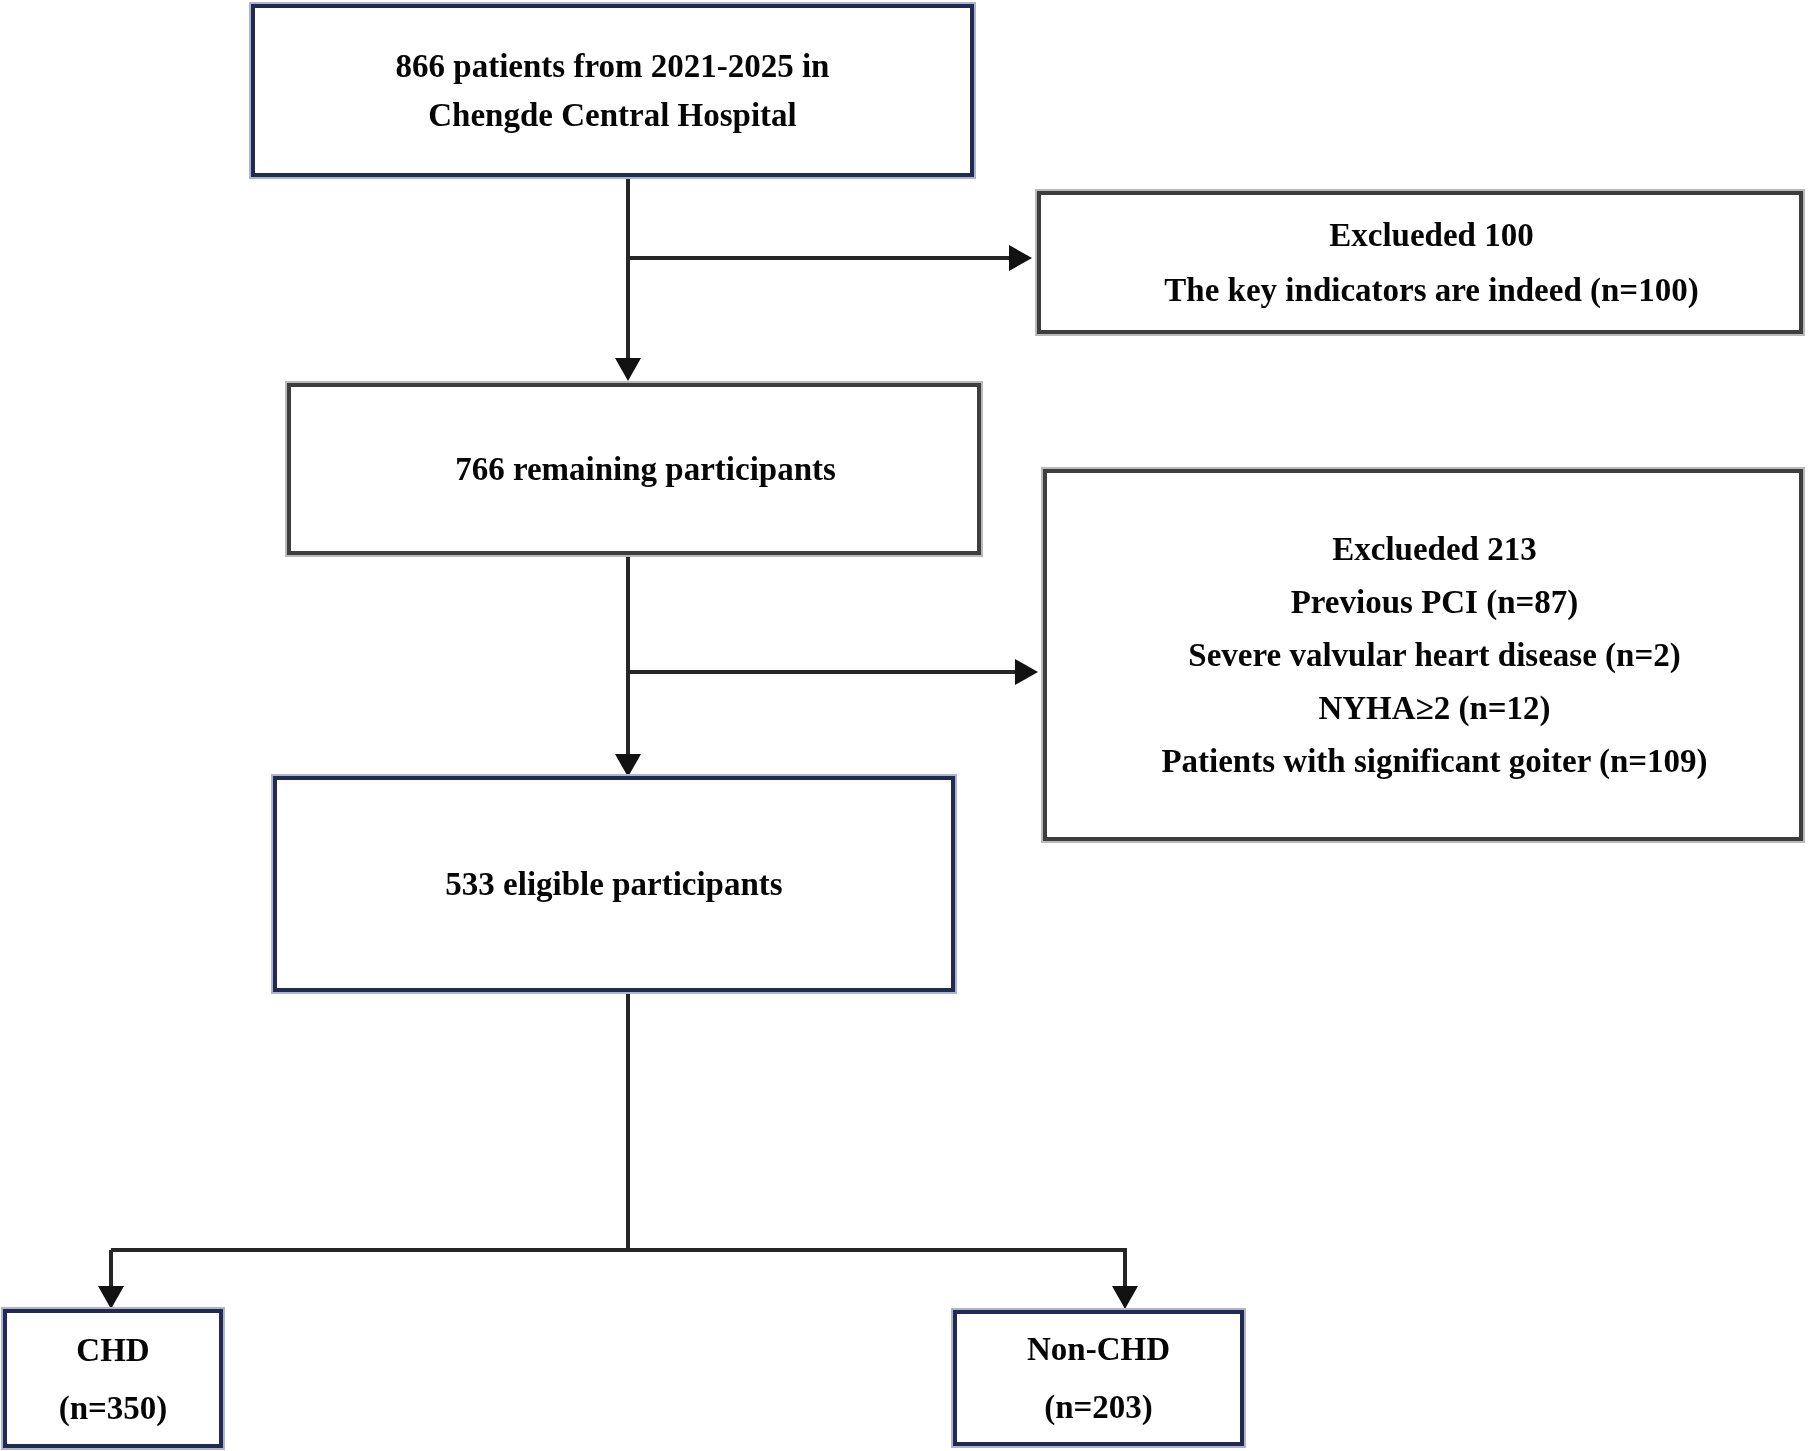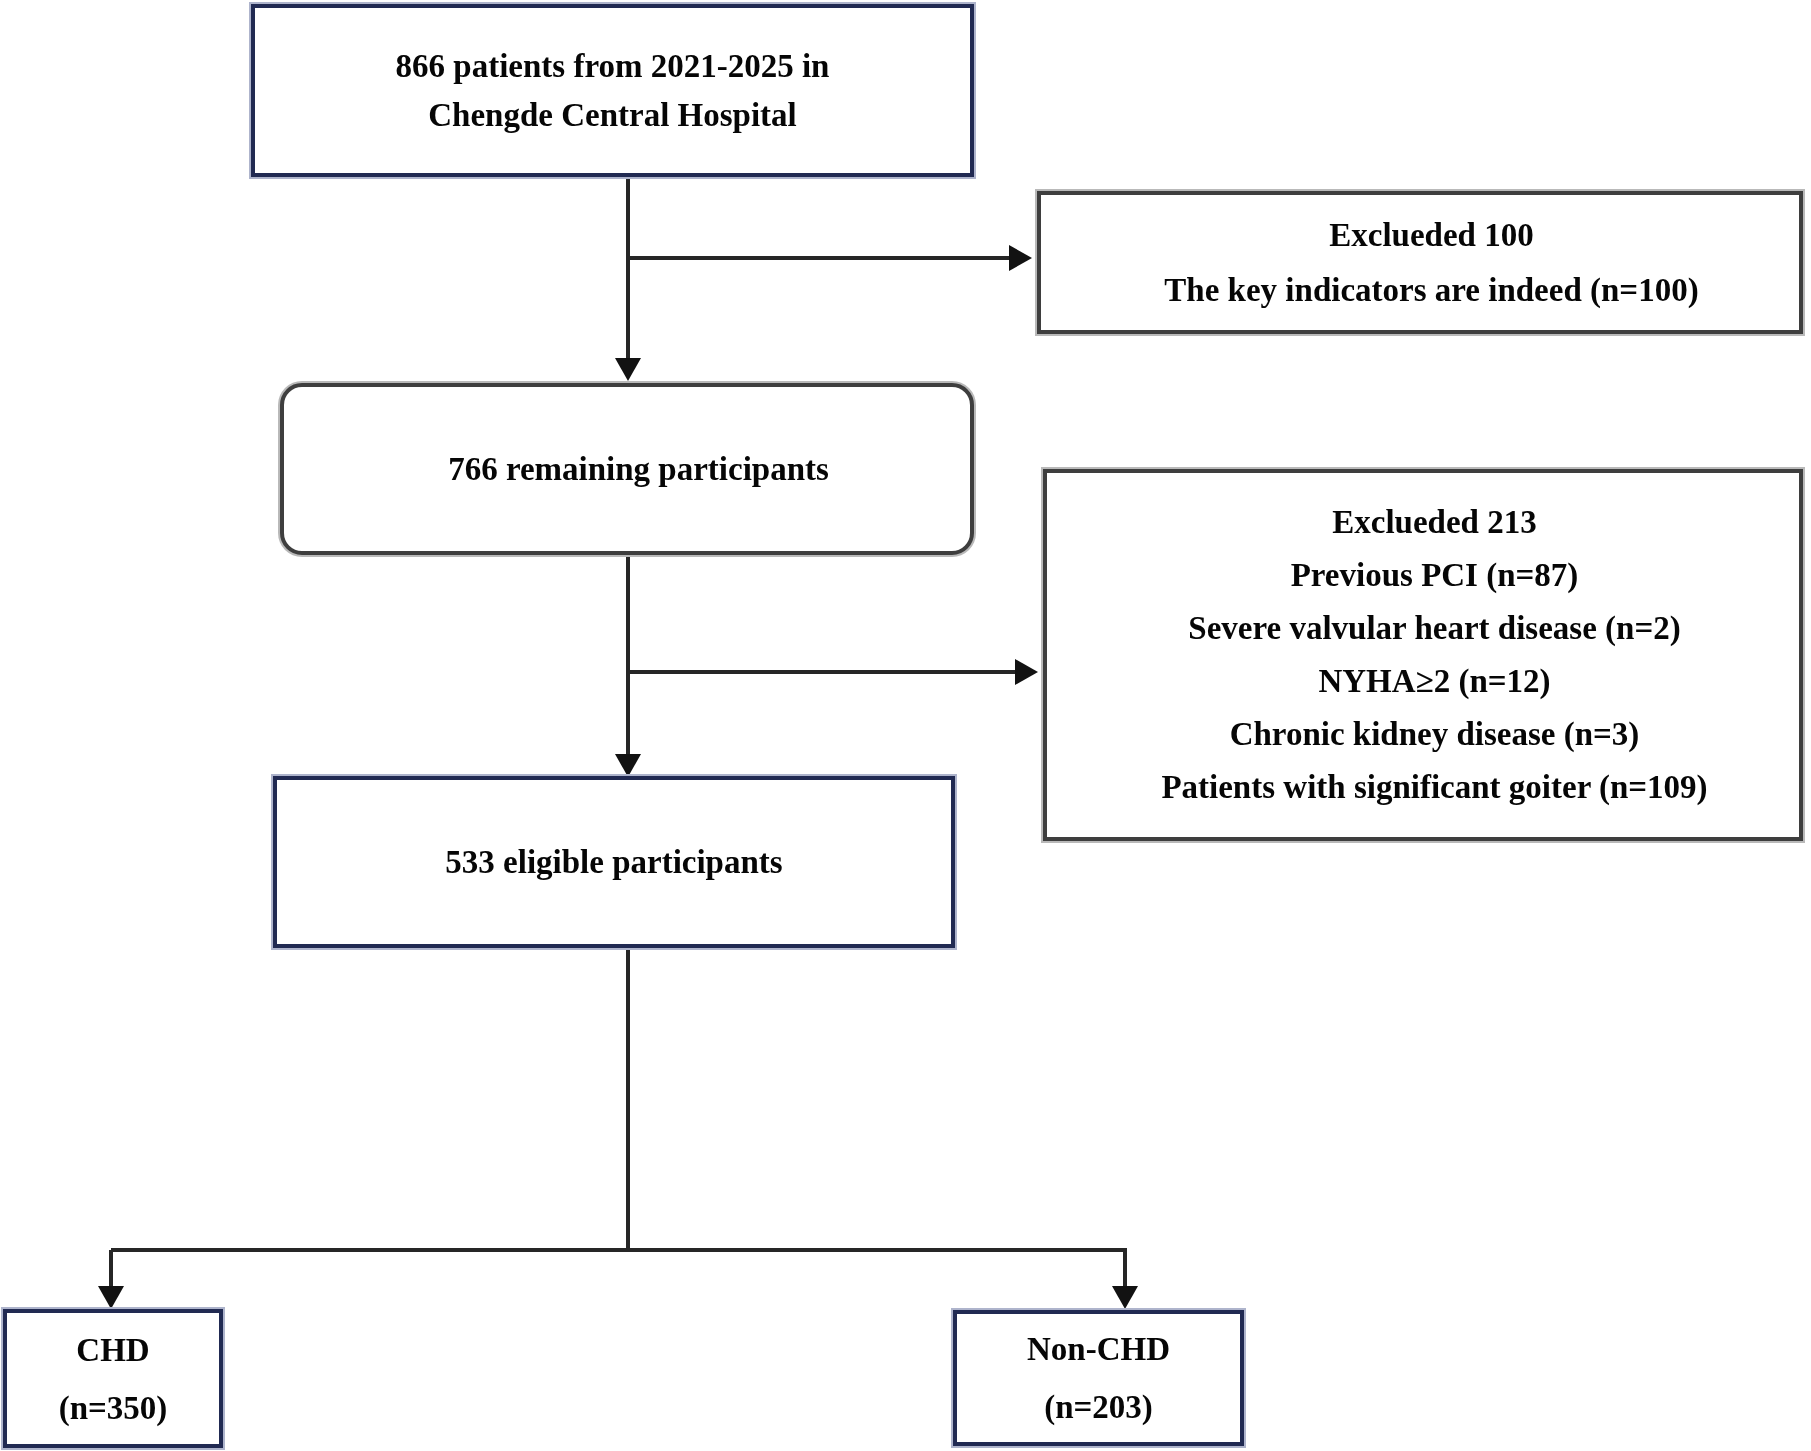--- a/index.html
+++ b/index.html
@@ -91,34 +91,33 @@
   <div class="flowbox border-navy" style="left:251px; top:4px; width:723px; height:173px;">
     <div class="tline">866 patients from 2021-2025 in</div>
     <div class="tline">Chengde Central Hospital</div>
   </div>
 
   <div class="flowbox border-gray" style="left:1037px; top:191px; width:766px; height:143px;">
     <div class="tline-wide">Exclueded 100</div>
     <div class="tline-wide">The key indicators are indeed (n=100)</div>
   </div>
 
-  <div class="flowbox border-gray" style="left:280px; top:383px; width:694px; height:172px;border-radius:22px;">
+  <div class="flowbox border-gray" style="left:287px; top:383px; width:694px; height:172px;">
     <div class="tline">766 remaining participants</div>
   </div>
 
   <div class="flowbox border-gray" style="left:1043px; top:469px; width:760px; height:372px;">
     <div class="tline-excl">Exclueded 213</div>
     <div class="tline-excl">Previous PCI (n=87)</div>
     <div class="tline-excl">Severe valvular heart disease (n=2)</div>
     <div class="tline-excl">NYHA≥2 (n=12)</div>
-    <div class="tline-excl">Chronic kidney disease (n=3)</div>
     <div class="tline-excl">Patients with significant goiter (n=109)</div>
   </div>
 
-  <div class="flowbox border-navy" style="left:273px; top:776px; width:682px; height:172px;">
+  <div class="flowbox border-navy" style="left:273px; top:776px; width:682px; height:216px;">
     <div class="tline">533 eligible participants</div>
   </div>
 
   <div class="flowbox border-navy" style="left:3px; top:1309px; width:220px; height:139px;">
     <div class="tline-bottom">CHD</div>
     <div class="tline-bottom">(n=350)</div>
   </div>
 
   <div class="flowbox border-navy" style="left:953px; top:1310px; width:291px; height:136px;align-items:center;">
     <div class="tline-bottom">Non-CHD</div>

